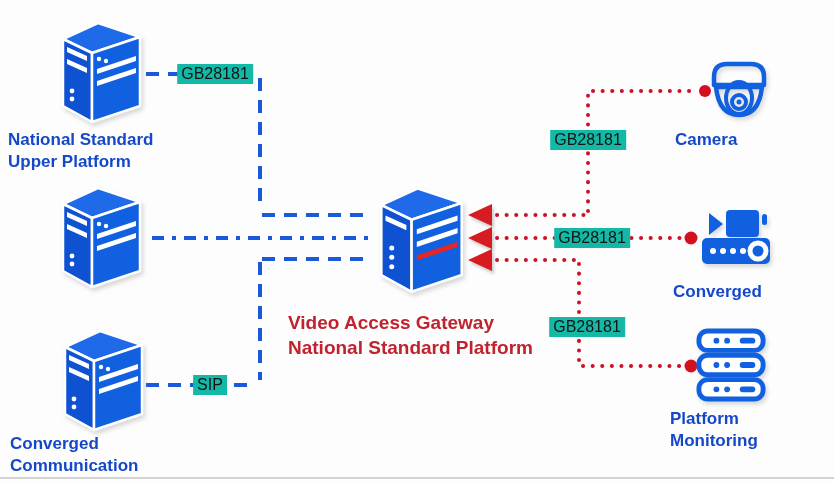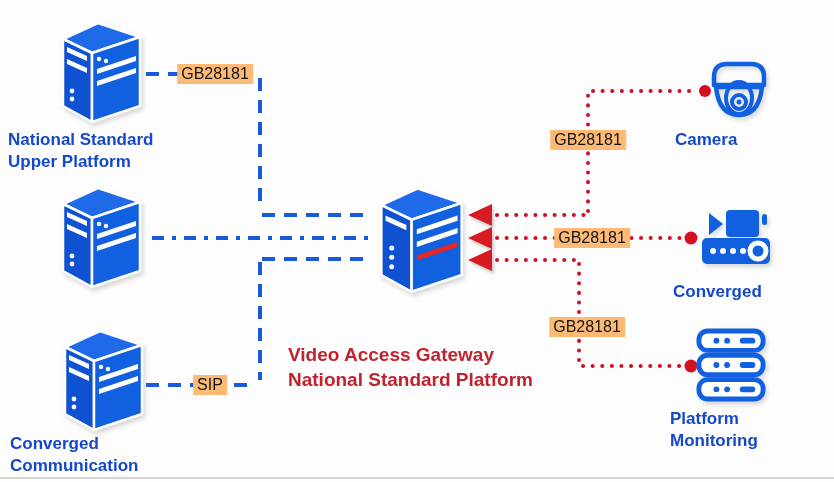--- a/index.html
+++ b/index.html
@@ -11,23 +11,23 @@
   .bl{stroke:#1b59d8;stroke-width:4;fill:none;stroke-dasharray:13 9;}
   .bl2{stroke:#1b59d8;stroke-width:4;fill:none;stroke-dasharray:12 8 4 8;}
   .rd{stroke:#cf1125;stroke-width:4;fill:none;stroke-dasharray:0.1 9.5;stroke-linecap:round;}
   .arrow{fill:#d61c20;filter:drop-shadow(2px 3px 1.5px rgba(110,110,110,.35));}
   .rdot{fill:#d4101f;}
   .node-icon{position:absolute;z-index:2;filter:drop-shadow(2px 3px 2px rgba(150,150,150,.35));}
   .node-label{
     position:absolute;z-index:3;color:#1548c8;font-weight:700;font-size:17px;
     line-height:22px;
   }
-  .node-label.red{color:#c0232e;font-size:19px;line-height:25px;margin-top:32px;}
+  .node-label.red{color:#c0232e;font-size:19px;line-height:25px;}
   .proto{
-    position:absolute;z-index:4;transform:translate(-50%,-50%);background:#fdba74;
+    position:absolute;z-index:4;transform:translate(-50%,-50%);background:#14b8a6;
     color:#141414;font-size:16px;font-weight:400;padding:1px 4px;white-space:nowrap;
   }
   .bottom-line{position:absolute;left:0;top:477px;width:834px;height:2px;background:#c6c6c6;opacity:.75;z-index:0;}
 </style>
 </head>
 <body>
 
 <div id="canvas">
 
   <svg class="lines" width="834" height="482" viewBox="0 0 834 482">

